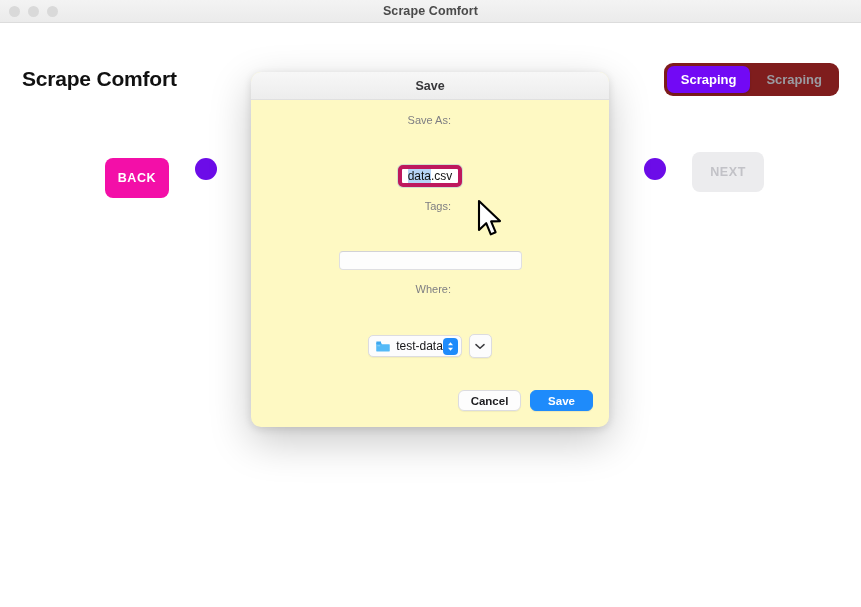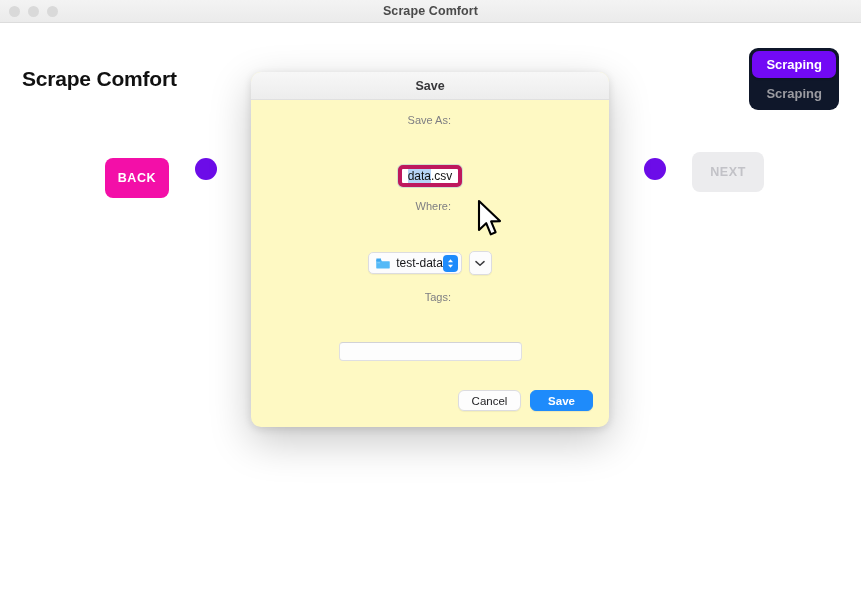--- a/index.html
+++ b/index.html
@@ -77,25 +77,24 @@
   #app-title {
     font-size: 21px;
     font-weight: 700;
     color: #111111;
     letter-spacing: -0.2px;
   }
 
   
   #tab-switcher {
     display: flex;
-    background: #0f172a;
+    background: #7f1d1d;
     border-radius: 9px;
     padding: 3px;
     gap: 2px;
-    flex-direction: column;
   }
   .tab {
     font-size: 13px;
     font-weight: 600;
     padding: 6px 14px;
     border-radius: 7px;
     color: #9b9ba1;
     white-space: nowrap;
     cursor: pointer;
     user-select: none;
@@ -358,20 +357,21 @@
     justify-content: center;
     cursor: pointer;
     user-select: none;
     box-sizing: border-box;
   }
   #cancel-button {
     background: #fdfdfd;
     border: 1px solid #dcdce0;
     color: #1d1d20;
     box-shadow: 0 1px 1px rgba(0,0,0,0.05);
+    font-weight: bold;
   }
   #save-button {
     background: #1e8bfb;
     border: 1px solid #1e8bfb;
     color: #ffffff;
     font-weight: 600;
     box-shadow: 0 1px 1px rgba(0,0,0,0.07);
   }
 
   
@@ -427,20 +427,27 @@
 
       <div id="sheet-body">
 
         <div class="field-row">
           <div class="field-label">Save As:</div>
           <div class="field-control">
             <div id="saveas-input">
               <span class="sel">data</span>
                 <span>.csv</span>
             </div>
+          </div>
+        </div>
+
+        <div class="field-row">
+          <div class="field-label">Tags:</div>
+          <div class="field-control">
+            <input id="tags-input" type="text" placeholder="" style="">
           </div>
         </div>
 
         <div class="field-row" style="margin-bottom:16px;">
           <div class="field-label">Where:</div>
           <div class="field-control">
             <div id="where-select">
               <svg id="folder-icon" viewBox="0 0 16 13">
                 <path d="M0.6 2.3h5.1l1.3 1.4h8.4c0.3 0 0.6 0.3 0.6 0.6v7.5c0 0.3-0.3 0.6-0.6 0.6H0.6c-0.3 0-0.6-0.3-0.6-0.6V2.9c0-0.3 0.3-0.6 0.6-0.6z" fill="#54b9f7"></path>
                 <path d="M0.6 0.6h4.6c0.3 0 0.5 0.2 0.5 0.5v2.6H0.1V1.1c0-0.3 0.2-0.5 0.5-0.5z" fill="#3ea7ef"></path>
@@ -455,27 +462,20 @@
               </span>
             </div>
             <div id="where-expand">
               <svg width="10" height="7" viewBox="0 0 10 7">
                 <path d="M1 1.6 5 5.2 9 1.6" fill="none" stroke="#3c3c40" stroke-width="1.5" stroke-linecap="round" stroke-linejoin="round"></path>
               </svg>
             </div>
           </div>
         </div>
 
-        <div class="field-row">
-          <div class="field-label">Tags:</div>
-          <div class="field-control">
-            <input id="tags-input" type="text" placeholder="" style="">
-          </div>
-        </div>
-
       </div>
 
       <div id="sheet-buttons">
         <div class="sheet-btn" id="cancel-button">Cancel</div>
         <div class="sheet-btn" id="save-button">Save</div>
       </div>
 
     </div>
 
     <svg id="mouse-cursor" viewBox="0 0 26 40">

